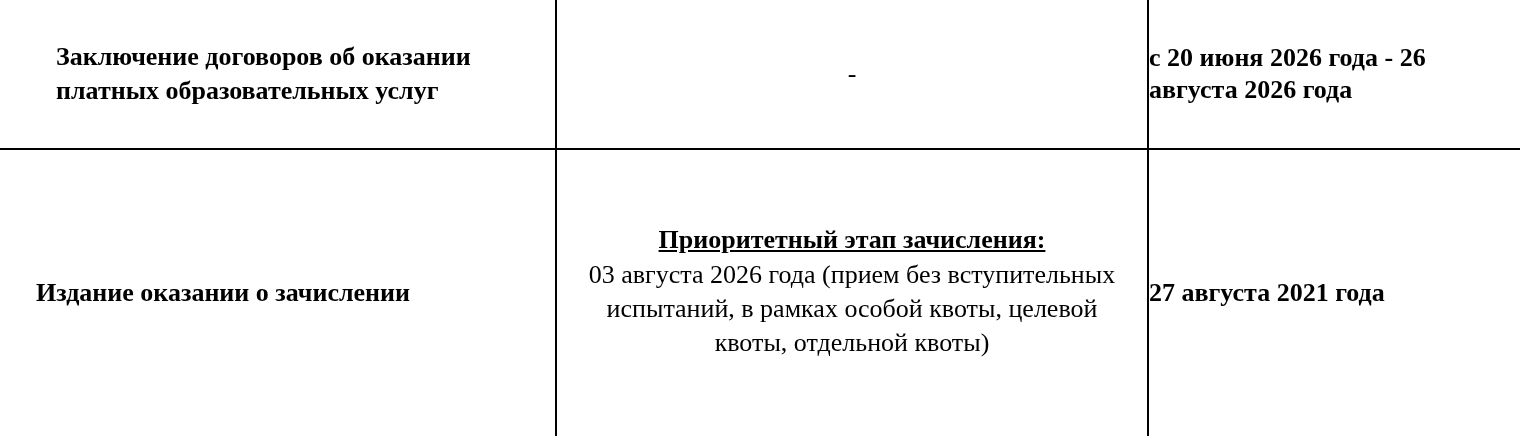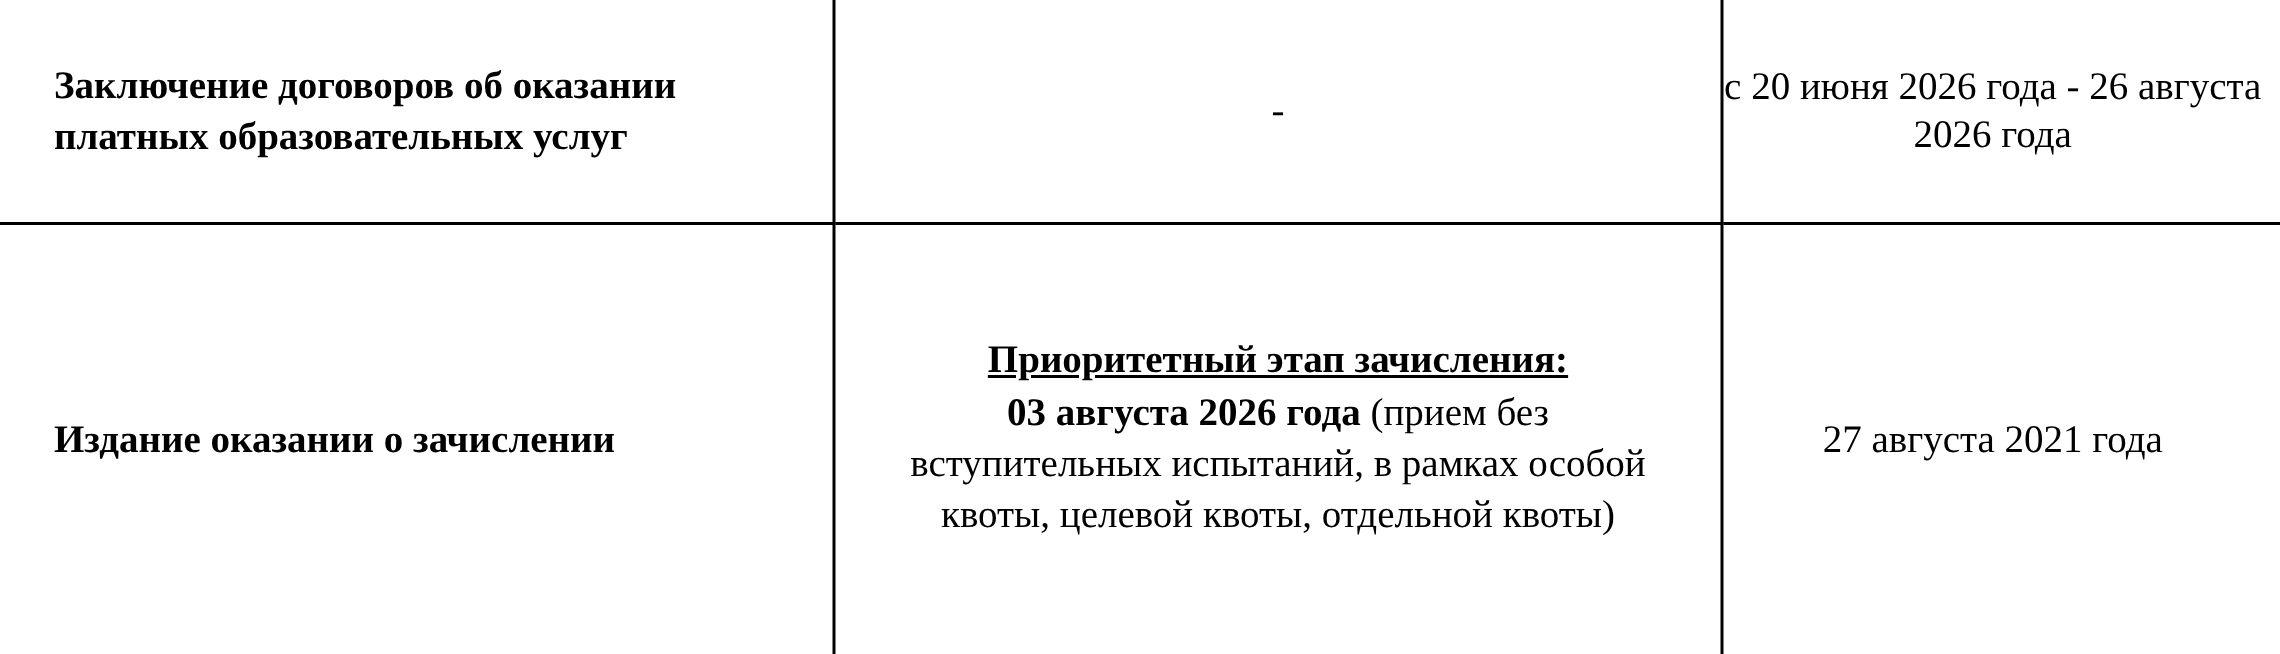--- a/index.html
+++ b/index.html
@@ -48,48 +48,47 @@
     text-align: left;
     padding-left: 36px;
     padding-right: 14px;
   }
 
   .middle-cell .cell-inner {
     text-align: center;
   }
 
   .dates-cell .cell-inner {
-    font-weight: normal;
-    text-align: center;
+    font-weight: bold;
     padding-left: 0;
     padding-right: 12px;
   }
 
-  .row-contracts .stage-cell .cell-inner { line-height: 1.3; }
+  .row-contracts .stage-cell .cell-inner { line-height: 1.3; margin-left: 20px; }
   .row-contracts .middle-cell .cell-inner { font-weight: normal; font-size: 26px; }
   .row-contracts td { height: 148px; }
 
   .row-orders td { height: 286px; }
   .row-orders .middle-cell .cell-inner { padding: 4px 30px 6px 30px; }
 
   .priority-heading {
     display: block;
     font-weight: bold;
     text-decoration: underline;
     line-height: 1.22;
     margin-bottom: 2px;
   }
 
   .priority-body {
     display: block;
     line-height: 1.3;
   }
 
   .priority-body .bold {
-    font-weight: bold;
+    font-weight: normal;
   }
 
   .dash {
     font-weight: normal;
   }
 </style>
 </head>
 <body>
 
 <table class="doc-table">

